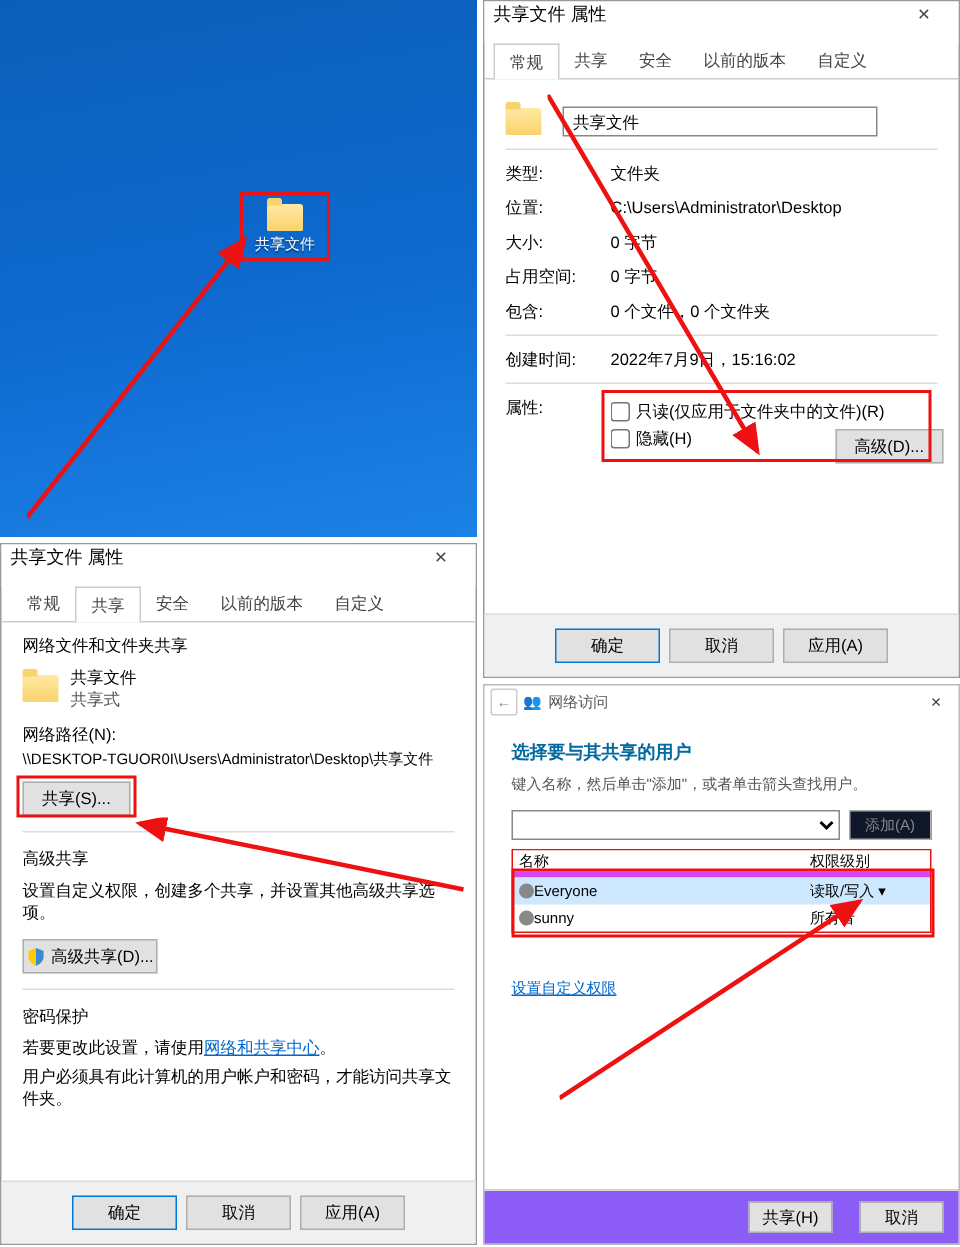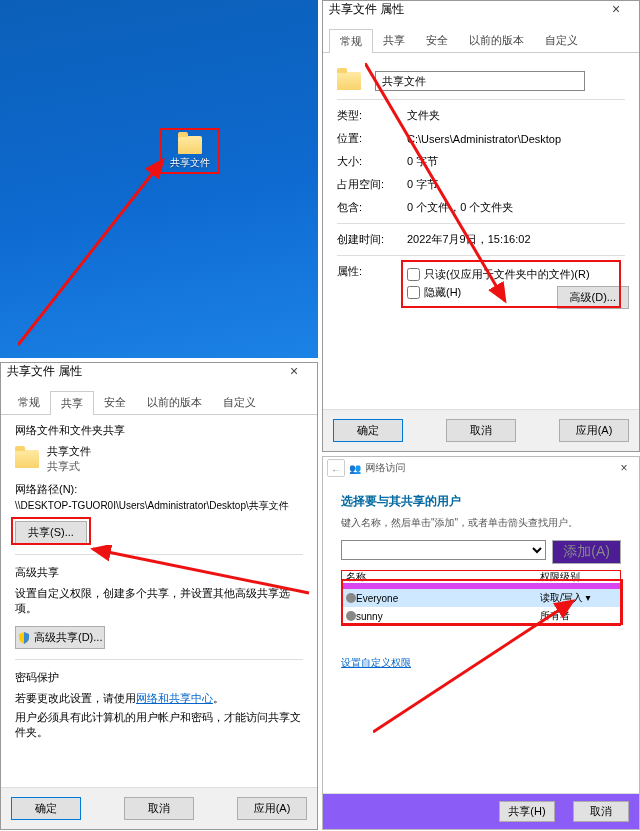--- a/index.html
+++ b/index.html
@@ -25,42 +25,42 @@
 .row{display:flex;align-items:center;margin:8px 0;font-size:11px}
 .row .k{width:70px;color:#000}
 .row .v{flex:1;color:#000}
 .namebox{border:1px solid #888;padding:3px 6px;width:210px;font-size:11px}
 .sep{height:1px;background:#ddd;margin:6px 0}
 .chk{display:flex;align-items:center;font-size:11px;margin:3px 0}
 .chk input{margin-right:4px}
 .attrblk{position:relative}
 .btn{background:#e1e1e1;border:1px solid #adadad;padding:3px 12px;font-size:11px;cursor:pointer;min-width:70px}
 .btn.def{border-color:#0078d7}
-.dlg-foot{position:absolute;bottom:0;left:0;right:0;height:42px;background:#f0f0f0;border-top:1px solid #ddd;display:flex;justify-content:space-between;align-items:center;padding:0 10px;gap:6px}
+.dlg-foot{position:absolute;bottom:0;left:0;right:0;height:42px;background:#f0f0f0;border-top:1px solid #ddd;display:flex;justify-content:center;align-items:center;padding:0 10px;gap:6px}
 
 .props2{left:0;top:362px;width:318px;height:468px;border:1px solid #999}
 .grp{margin:8px 14px;font-size:11px}
 .grp h4{font-weight:normal;font-size:11px;margin-bottom:6px}
 .fld{display:flex;align-items:center;gap:8px;margin:4px 0}
 .shieldbtn{display:inline-flex;align-items:center;gap:4px;border:1px solid #adadad;background:#e1e1e1;padding:3px 2px;font-size:11px;cursor:pointer}
 .shield-ico{width:12px;height:12px;display:inline-block}
 .shield-ico svg{width:12px;height:12px}
 .link{color:#0066cc;text-decoration:underline;cursor:pointer}
 .hr{height:1px;background:#ddd;margin:10px 0}
 
 .net{left:322px;top:456px;width:318px;height:374px;border:1px solid #bbb;background:#fff}
 .net .tb{height:22px;display:flex;align-items:center;padding:0 4px;font-size:10px;color:#555}
 .net .tb .arrow{width:18px;height:18px;border:1px solid #ccc;border-radius:2px;display:flex;align-items:center;justify-content:center;margin-right:4px;color:#888}
 .net h3{font-size:12px;margin:14px 18px 6px;color:#0369a1;font-weight:bold}
 .net .sub{font-size:10px;color:#555;margin:0 18px 10px}
 .selrow{display:flex;gap:6px;margin:0 18px 6px}
 .selrow select{flex:1;border:1px solid #888;height:20px;font-size:11px;background:#fff}
-.addbtn{border:1px solid #adadad;background:#4c1d95;padding:2px 10px;font-size:14px;color:#888}
+.addbtn{border:1px solid #adadad;background:#0f172a;padding:2px 10px;font-size:10px;color:#888}
 .tbl{margin:0 18px;border:1px solid #e11}
-.tblh{display:flex;background:#fff;font-size:10px;height:18px;align-items:center;border-bottom:6px solid #d946ef}
+.tblh{display:flex;background:#fff;font-size:10px;height:18px;align-items:center;border-bottom:4px solid #d946ef}
 .tblh .c1{flex:1;padding-left:4px}
 .tblh .c2{width:80px}
 .tblr{display:flex;height:18px;align-items:center;font-size:10px}
 .tblr.sel{background:#cde8ff}
 .tblr .c1{flex:1;padding-left:4px;display:flex;align-items:center;gap:0}
 .tblr .c2{width:80px}
 .user-ico{width:10px;height:10px;background:#888;border-radius:50%;display:inline-block}
 .net .link2{color:#0066cc;font-size:10px;margin:30px 18px 6px;display:inline-block;cursor:pointer;text-decoration:underline}
 .net-foot{position:absolute;bottom:0;left:0;right:0;height:36px;background:#8b5cf6;border-top:1px solid #ddd;display:flex;justify-content:flex-end;align-items:center;gap:18px;padding:0 10px}
 .net-foot .btn{min-width:56px;padding:2px 8px}

